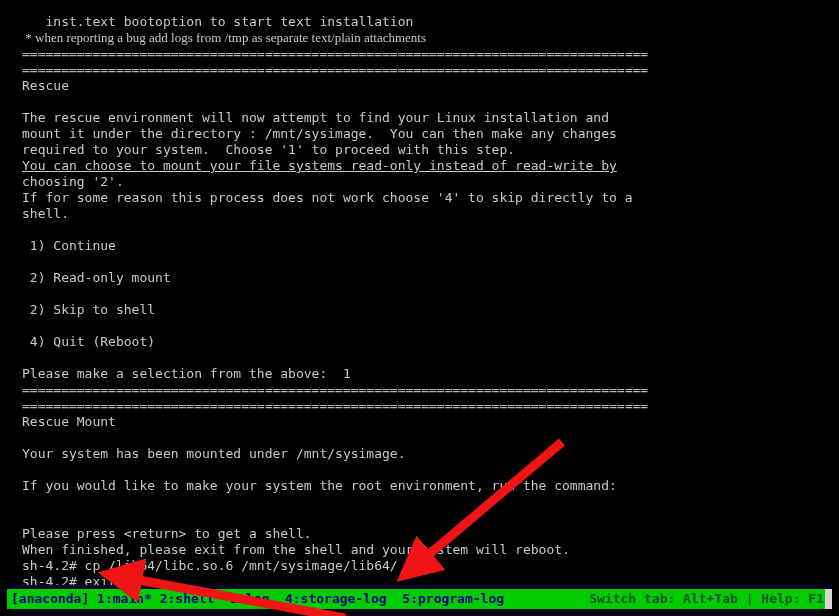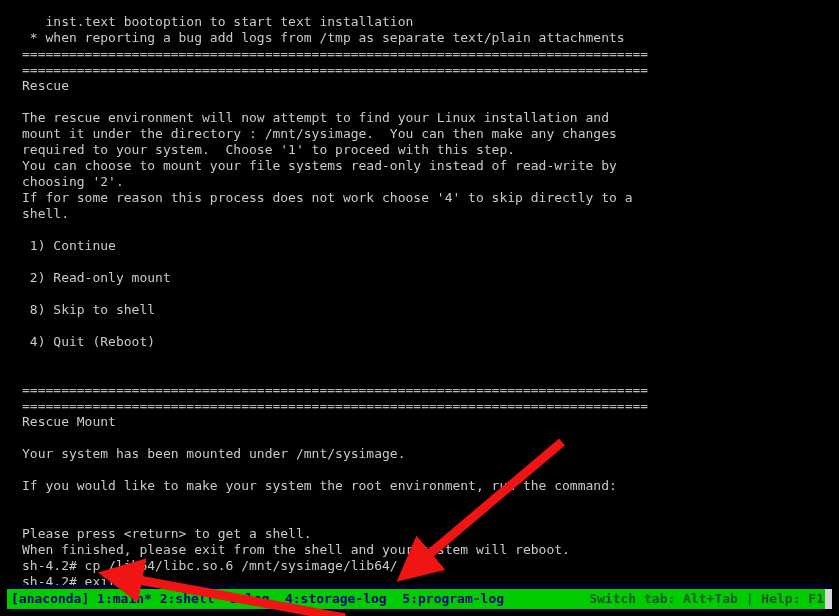--- a/index.html
+++ b/index.html
@@ -104,35 +104,36 @@
     pointer-events: none;
   }
 </style>
 </head>
 <body>
 
 <div id="screen">
 
   <div id="console">
       <div class="line" style="top: 10px;">   inst.text bootoption to start text installation</div>
-      <div class="line" style="top: 26px;"> * when reporting a bug add logs from /tmp as separate text/plain attachments</div>
+      <div class="line" style="top: 26px; font-family: Liberation Serif, serif;"> * when reporting a bug add logs from /tmp as separate text/plain attachments</div>
       <div class="line sep" style="top: 42px;">================================================================================</div>
       <div class="line sep" style="top: 58px;">================================================================================</div>
       <div class="line" style="top: 74px;">Rescue</div>
       <div class="line" style="top: 122px;">mount it under the directory : /mnt/sysimage.  You can then make any changes</div>
       <div class="line" style="top: 106px;">The rescue environment will now attempt to find your Linux installation and</div>
       <div class="line" style="top: 138px; text-align: right;">required to your system.  Choose '1' to proceed with this step.</div>
-      <div class="line" style="top: 154px;">You can choose to mount your file systems read-only instead of read-write by</div>
+      <div class="line" style="top: 154px; text-decoration: underline;">You can choose to mount your file systems read-only instead of read-write by</div>
       <div class="line" style="top: 170px;">choosing '2'.</div>
       <div class="line" style="top: 186px;">If for some reason this process does not work choose '4' to skip directly to a</div>
       <div class="line" style="top: 202px;">shell.</div>
       <div class="line" style="top: 234px;"> 1) Continue</div>
       <div class="line" style="top: 266px;"> 2) Read-only mount</div>
-      <div class="line" style="top: 298px;"> 8) Skip to shell</div>
+      <div class="line" style="top: 298px;"> 2) Skip to shell</div>
       <div class="line" style="top: 330px;"> 4) Quit (Reboot)</div>
+      <div class="line" style="top: 362px;">Please make a selection from the above:  1</div>
       <div class="line sep" style="top: 378px;">================================================================================</div>
       <div class="line sep" style="top: 394px;">================================================================================</div>
       <div class="line" style="top: 410px;">Rescue Mount</div>
       <div class="line" style="top: 442px;">Your system has been mounted under /mnt/sysimage.</div>
       <div class="line" style="top: 474px;">If you would like to make your system the root environment, run the command:</div>
       <div class="line" style="top: 522px;">Please press &lt;return&gt; to get a shell.</div>
       <div class="line" style="top: 538px;">When finished, please exit from the shell and your system will reboot.</div>
       <div class="line" style="top: 554px;">sh-4.2# cp /lib64/libc.so.6 /mnt/sysimage/lib64/</div>
       <div class="line" style="top: 570px;">sh-4.2# exit<span class="cursor-char"></span></div>
     </div>

